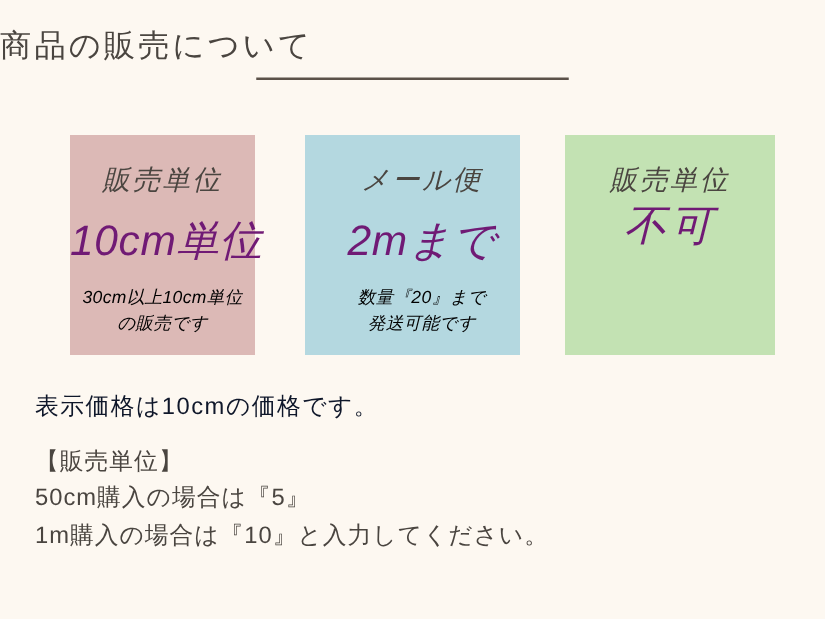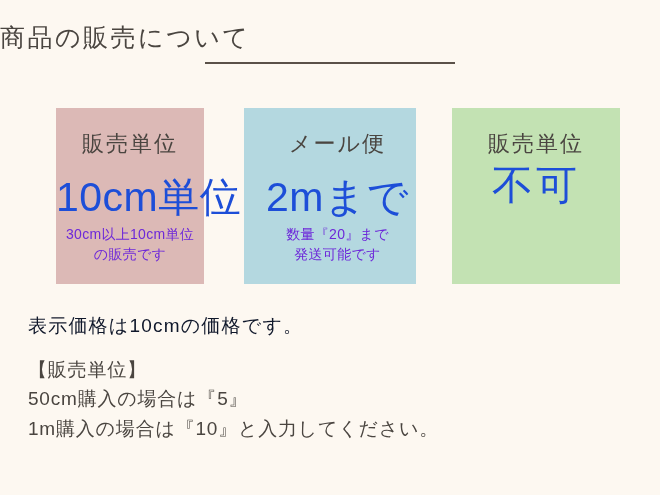--- a/index.html
+++ b/index.html
@@ -45,20 +45,21 @@
     margin: 9px auto 0 auto;
   }
 
   
   .cards {
     position: absolute;
     top: 108px;
     left: 0;
     width: 552px;
     height: 176px;
+    font-style: italic;
   }
   .card {
     position: absolute;
     top: 0;
     height: 176px;
     box-sizing: border-box;
     padding-top: 14px;
     text-align: center;
   }
   .card-pink  { left: 56px;  width: 148px; background: #dcb9b6; }
@@ -66,36 +67,36 @@
   .card-green { left: 452px; width: 168px; background: #c3e2b3; }
 
   .card-heading {
     font-size: 22px;
     letter-spacing: 2px;
     color: #4a4540;
     line-height: 1.3;
     margin-top: 8px;
   }
   .card-highlight {
-    font-size: 41px;
+    font-size: 34px;
     letter-spacing: 0.5px;
-    color: #1d4ed8;
+    color: #701a75;
     line-height: 1.2;
     margin-top: 14px;
     white-space: nowrap;
   }
   .card-green .card-highlight {
     margin-top: 2px;
     letter-spacing: 3px;
   }
   .card-note {
     font-size: 14px;
-    color: #6d28d9;
+    color: #000000;
     line-height: 1.45;
-    margin-top: 2px;
+    margin-top: 14px;
     letter-spacing: 0.3px;
   }
   .card-note .nl { display: block; }
 
   
   .price-note {
     position: absolute;
     top: 313px;
     left: 28px;
     font-size: 19px;

